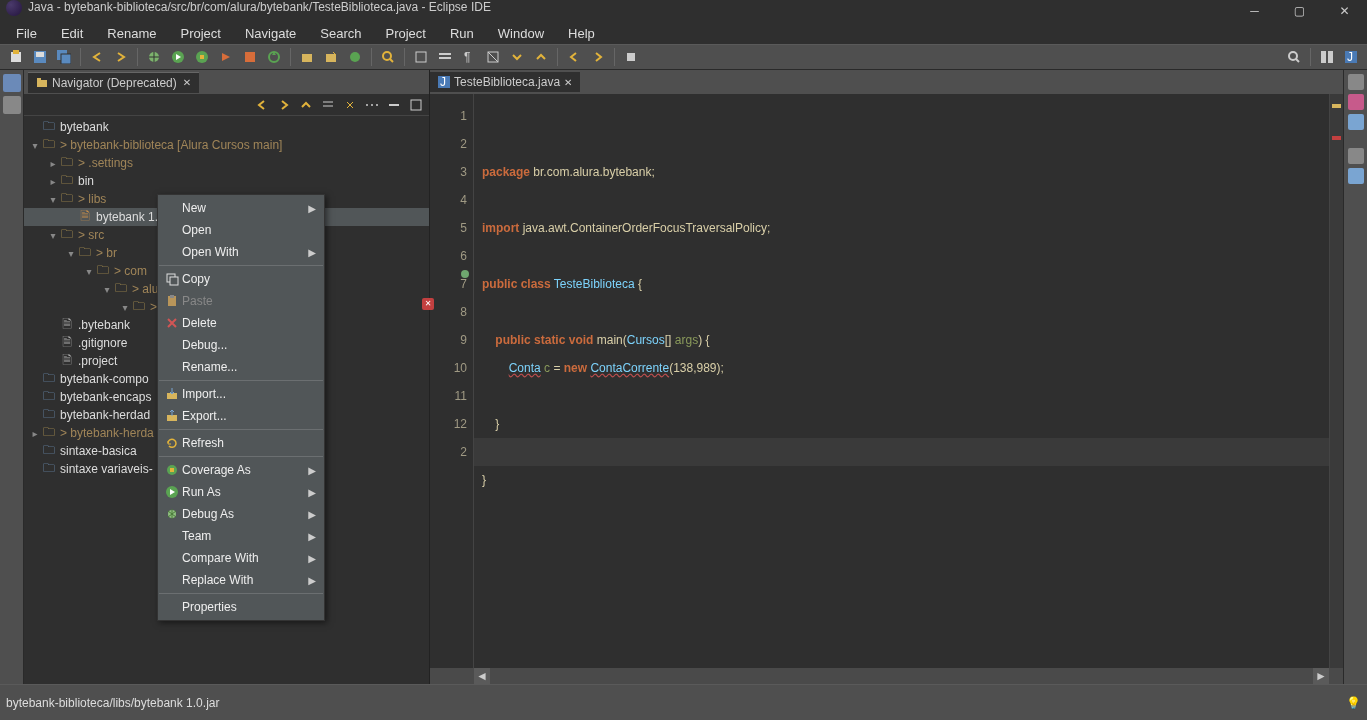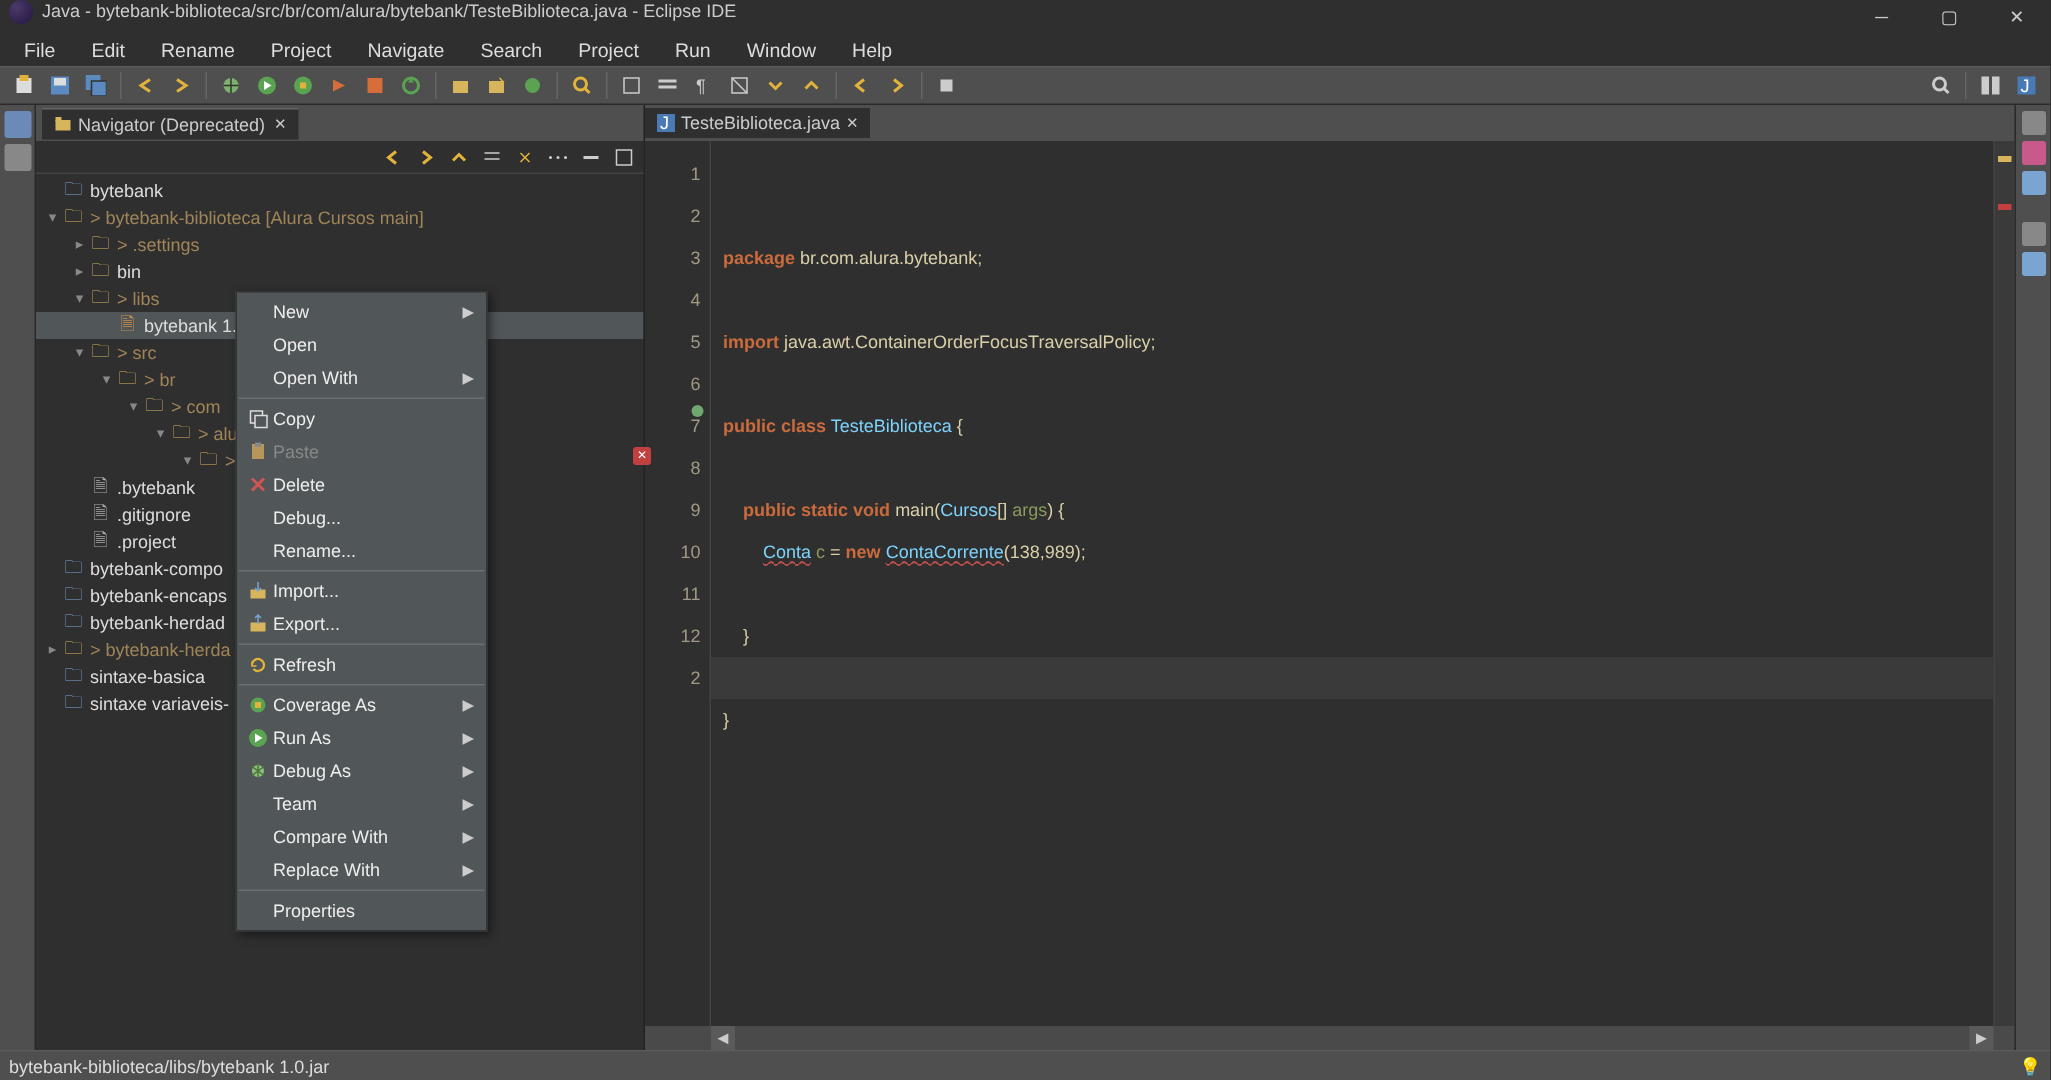--- a/index.html
+++ b/index.html
@@ -47,21 +47,21 @@
 .code .err { text-decoration: underline wavy #bd4e4e; }
 .code .cur-line{background:#3a3a3a; position:absolute; left:0;right:0; height:28px; z-index:0;}
 .code .txt{position:relative;z-index:1;}
 .rightstrip{width:24px;background:#4f4f4f;border-left:1px solid #2a2a2a;display:flex;flex-direction:column;gap:4px;padding-top:4px;align-items:center;}
 .rightstrip .rsb{width:16px;height:16px;border-radius:2px;}
 .overview{width:14px;background:#3a3a3a;border-left:1px solid #444;position:relative;}
 .overview .mark{position:absolute;left:2px;right:2px;height:4px;}
 .hscroll{height:16px;background:#4a4a4a;display:flex;align-items:center;}
 .hscroll .arrow{width:16px;height:16px;display:flex;align-items:center;justify-content:center;color:#ccc;background:#5a5a5a;}
 .hscroll .track{flex:1;}
-.statusbar { height: 20px; background: #4f4f4f; border-top: 1px solid #5a5a5a; display: flex; align-items: center; padding: 0 6px; color: #ddd; font-size: 11px; }
+.statusbar { height: 36px; background: #4f4f4f; border-top: 1px solid #5a5a5a; display: flex; align-items: center; padding: 0 6px; color: #ddd; font-size: 11px; }
 .statusbar .sp{flex:1;}
 
 .ctxmenu { position: absolute; left: 157px; top: 194px; width: 168px; background: #515658; border: 1px solid #333; box-shadow: 2px 2px 6px rgba(0,0,0,0.5); z-index: 100; padding:2px 0;}
 .ctxitem { display: flex; align-items: center; height: 22px; padding: 0 8px 0 4px; color: #eee; font-size:12px;}
 .ctxitem.disabled { color: #888; align-items: center; }
 .ctxicon { width: 20px; display: flex; align-items: center; justify-content: center; }
 .ctxlabel { flex: 1; }
 .ctxarrow { color: #ccc; font-size: 10px; }
 .ctxsep { height: 1px; background: #6b6f71; margin: 2px 1px; }
 svg{display:block;}

